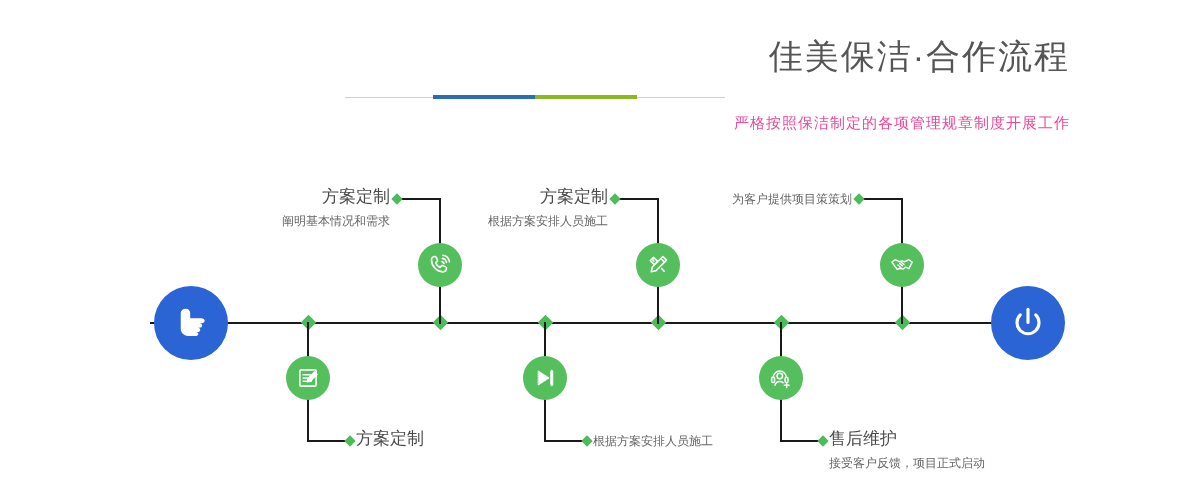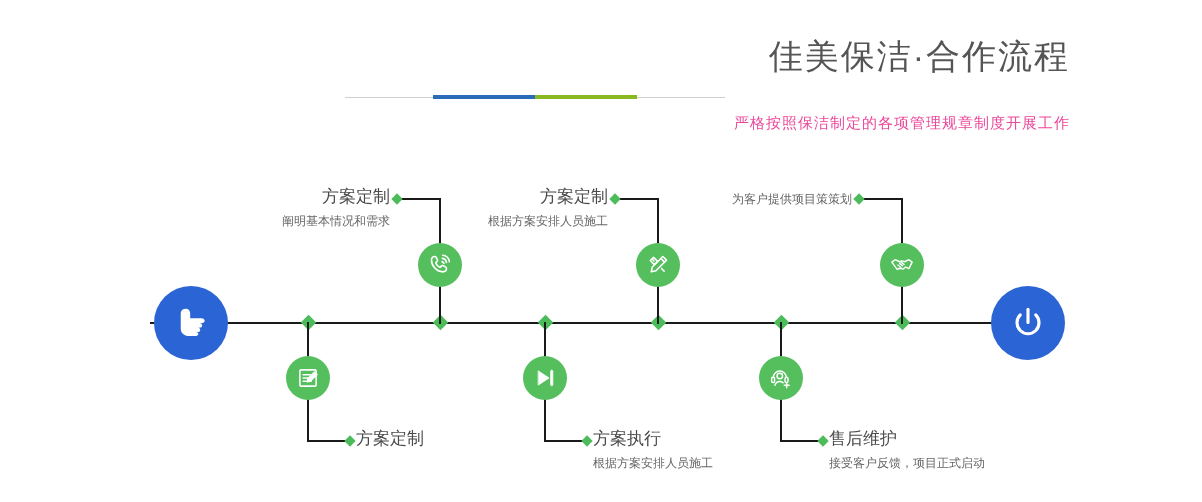--- a/index.html
+++ b/index.html
@@ -217,21 +217,20 @@
   <div class="label-diamond" style="left:583px; top:437px;"></div>
   <div class="step-circle" style="left:523px; top:356px;">
     <span>
       <svg viewBox="0 0 32 32" fill="#ffffff" stroke="#ffffff" stroke-linecap="round" xmlns="http://www.w3.org/2000/svg">
         <path d="M8 7.5l13 8.5-13 8.5z"></path>
         <rect x="23" y="6.5" width="2.6" height="19" rx="1.2"></rect>
       </svg>
     </span>
   </div>
   <div class="step-label bot-lbl" style="left:593px; top:428px;">
-    <div class="s-title">方案执行</div>
     <div class="s-desc">根据方案安排人员施工</div>
   </div>
 
   <div class="axis-diamond" style="left:897px; top:317px;"></div>
   <div class="vline" style="left:901px; top:198px; height:126px;"></div>
   <div class="hline" style="left:860px; top:198px; width:43px;"></div>
   <div class="label-diamond" style="left:855px; top:195px;"></div>
   <div class="step-circle" style="left:880px; top:243px;">
     <span>
       <svg viewBox="0 0 32 32" fill="none" stroke="#ffffff" stroke-width="1.7" stroke-linecap="round" stroke-linejoin="round" xmlns="http://www.w3.org/2000/svg">

